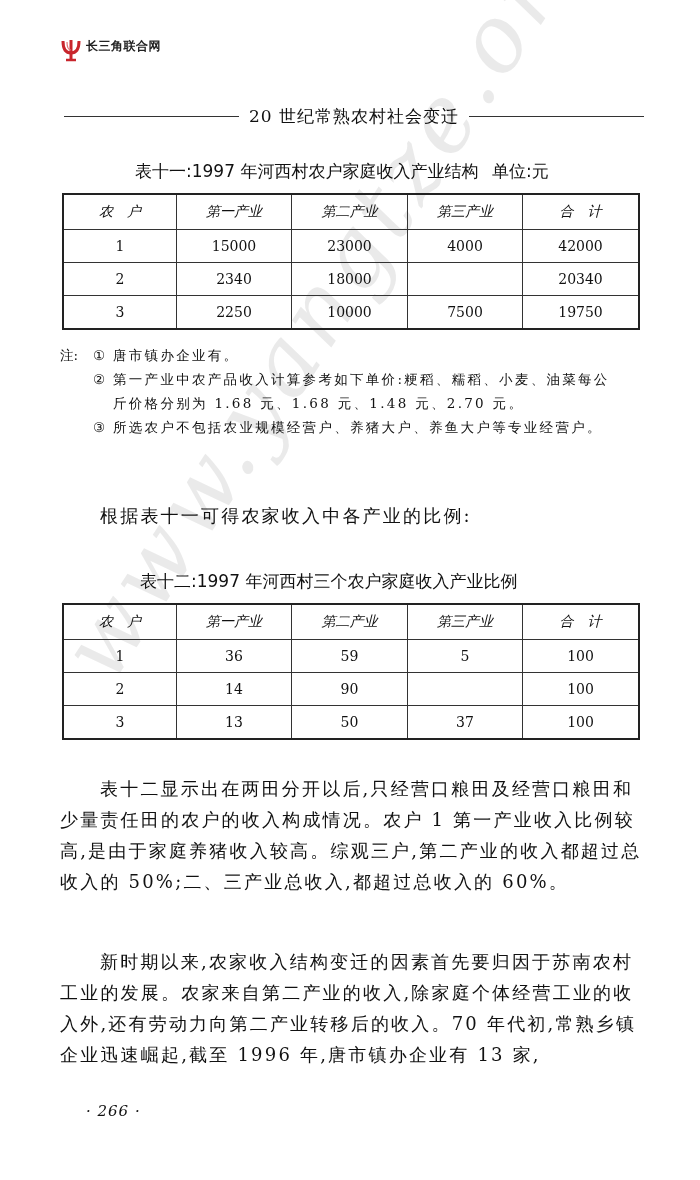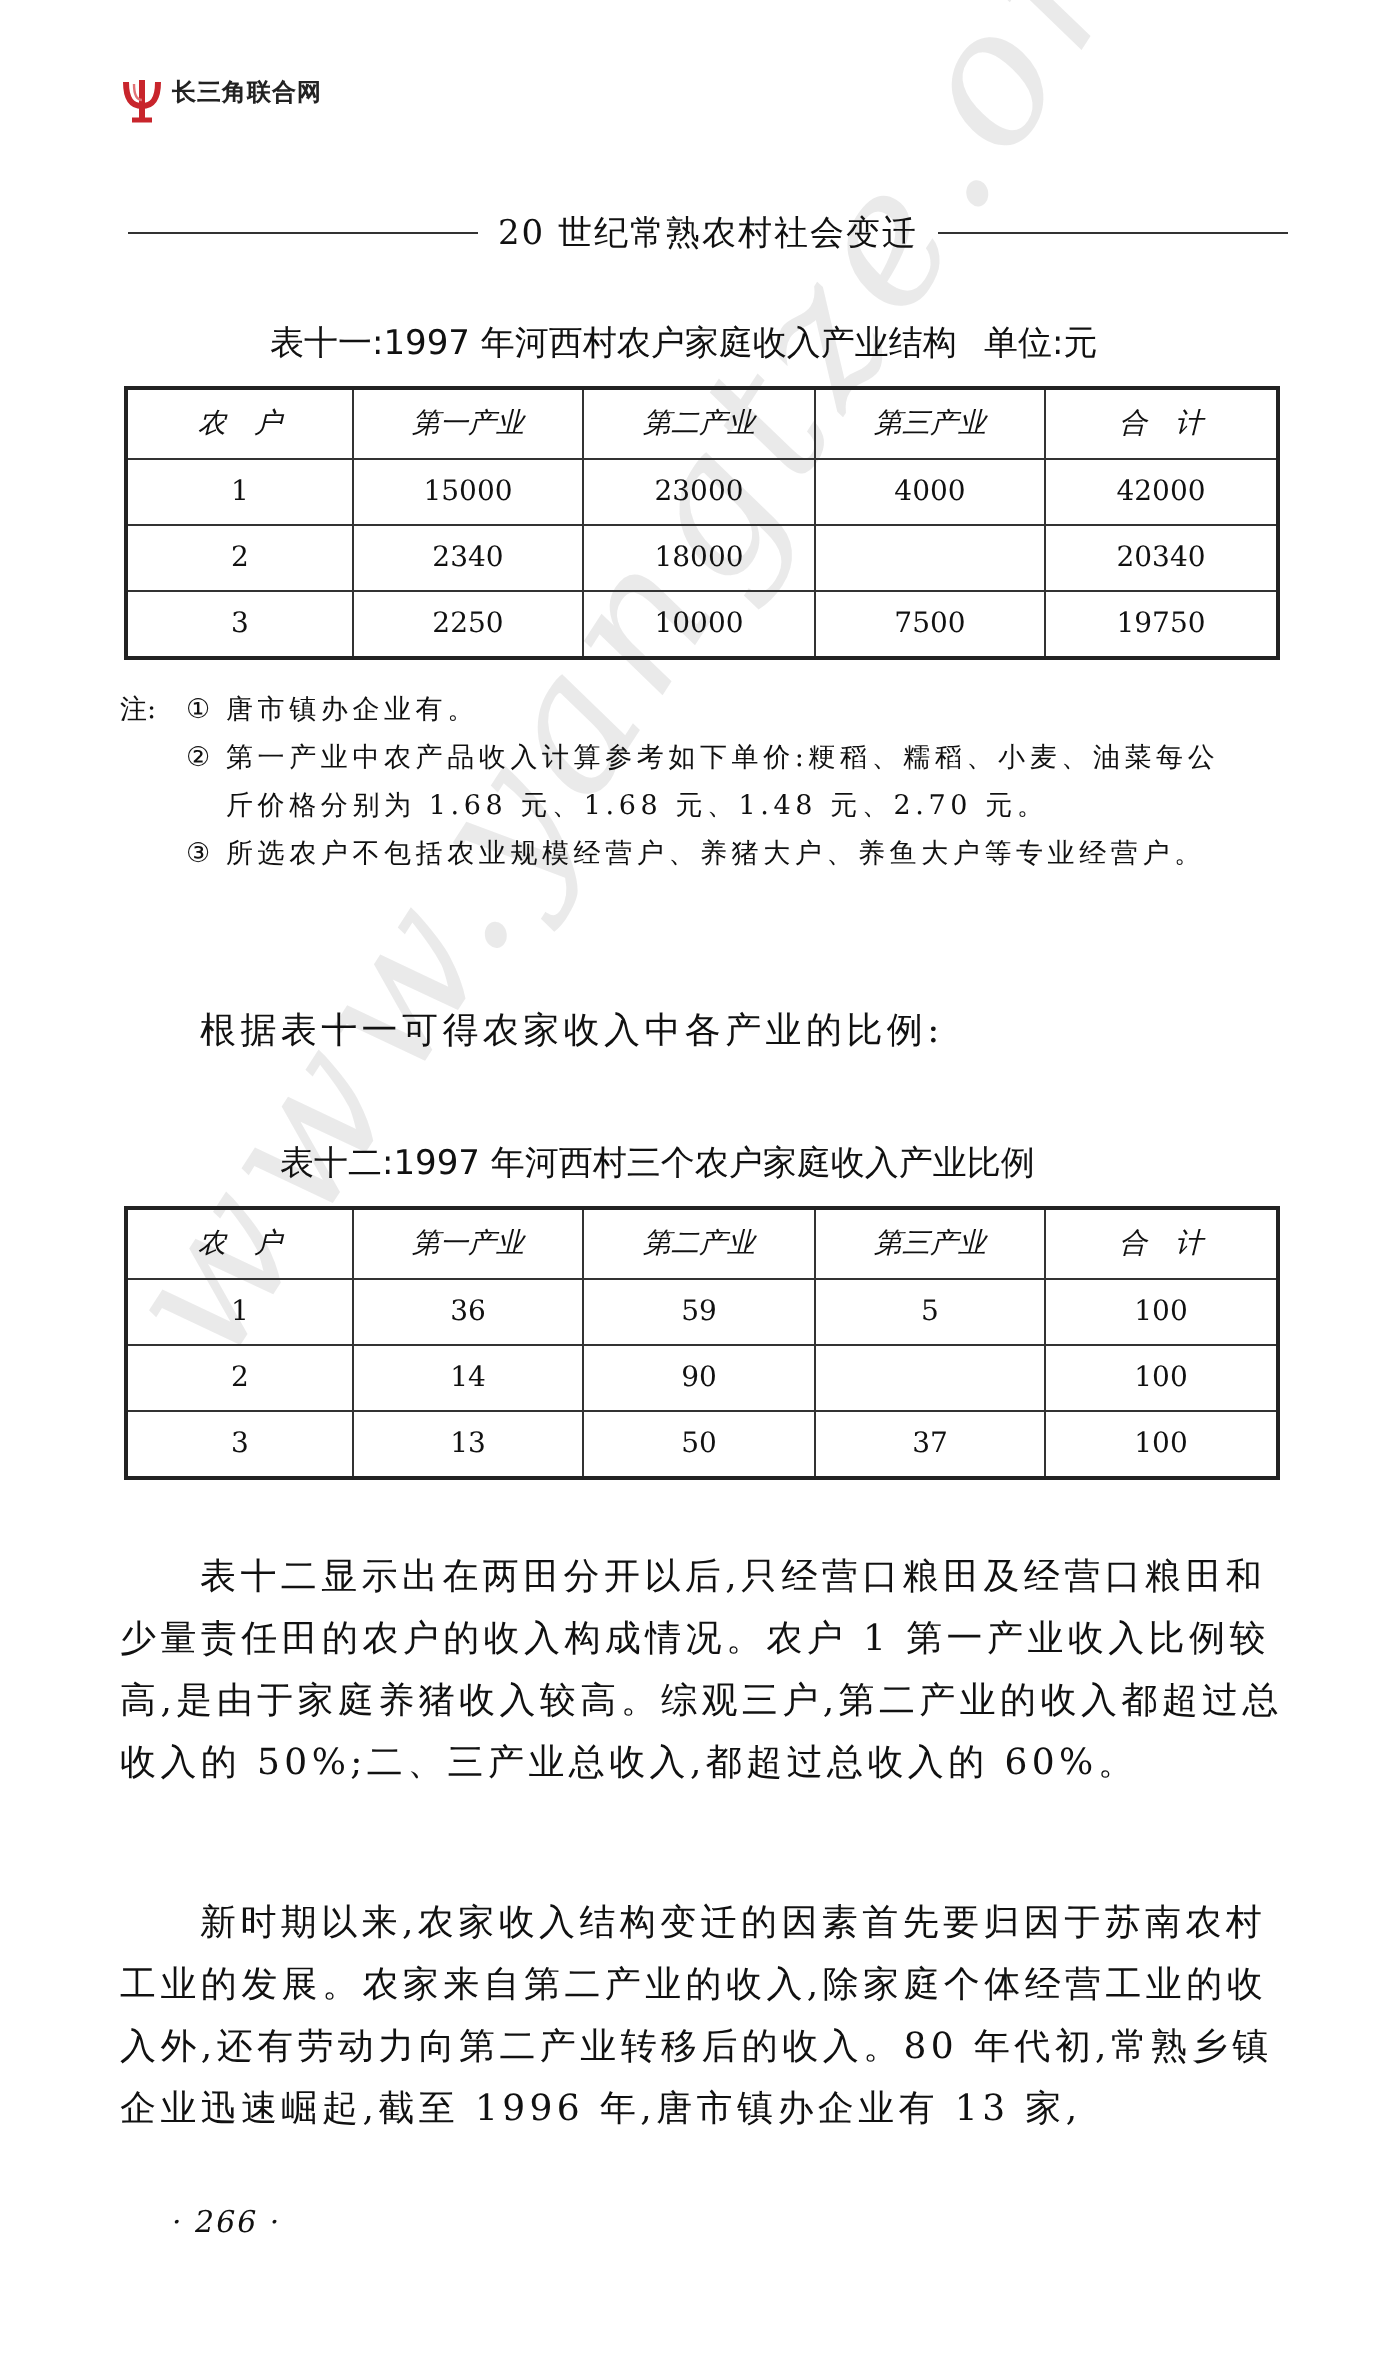--- a/index.html
+++ b/index.html
@@ -169,15 +169,15 @@
     <td>3</td>
     <td>13</td>
     <td>50</td>
     <td>37</td>
     <td>100</td>
   </tr>
 </tbody>
   </table>
 
 <div class="abs para p1">表十二显示出在两田分开以后,只经营口粮田及经营口粮田和少量责任田的农户的收入构成情况。农户 1 第一产业收入比例较高,是由于家庭养猪收入较高。综观三户,第二产业的收入都超过总收入的 50%;二、三产业总收入,都超过总收入的 60%。</div>
-<div class="abs para p2">新时期以来,农家收入结构变迁的因素首先要归因于苏南农村工业的发展。农家来自第二产业的收入,除家庭个体经营工业的收入外,还有劳动力向第二产业转移后的收入。80 年代初,常熟乡镇企业迅速崛起,截至 1996 年,唐市镇办企业有 13 家,</div>
+<div class="abs para p2">新时期以来,农家收入结构变迁的因素首先要归因于苏南农村工业的发展。农家来自第二产业的收入,除家庭个体经营工业的收入外,还有劳动力向第二产业转移后的收入。70 年代初,常熟乡镇企业迅速崛起,截至 1996 年,唐市镇办企业有 13 家,</div>
 
 <div class="abs page-num">· 266 ·</div>
 
 </body></html>

